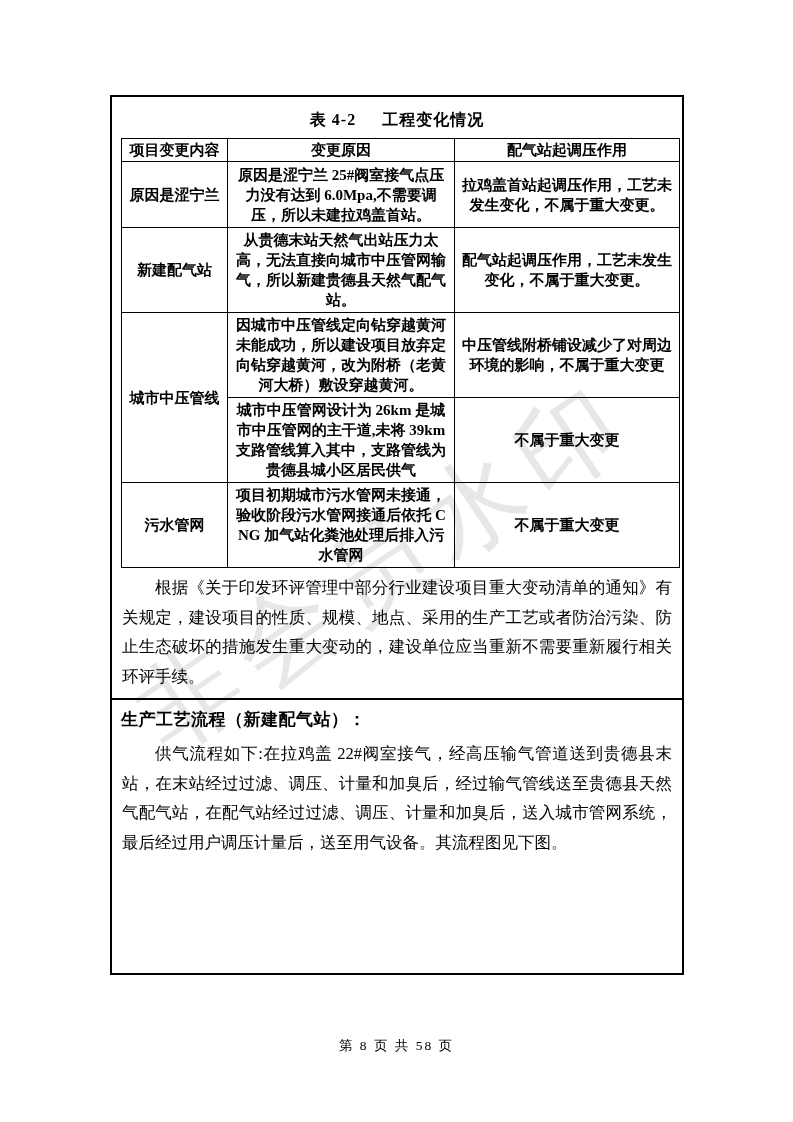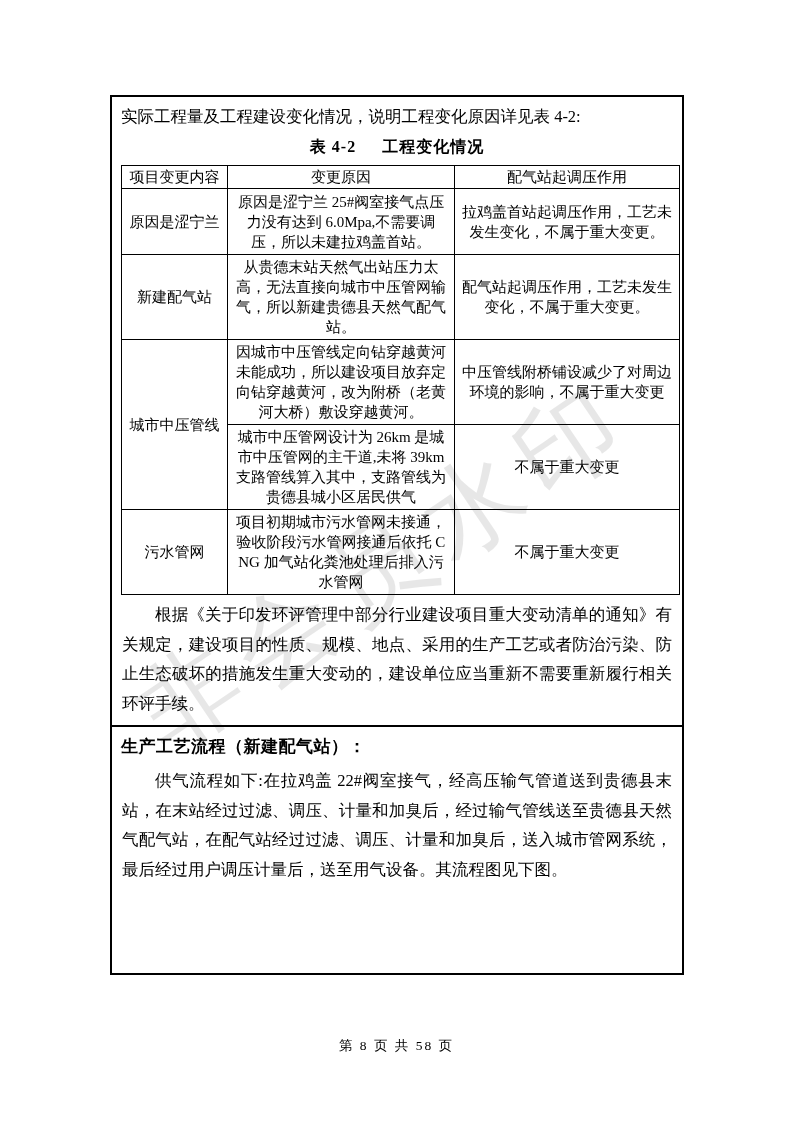--- a/index.html
+++ b/index.html
@@ -54,21 +54,21 @@
     width:558px;
     margin:0 auto;
     border-collapse:collapse;
     table-layout:fixed;
   }
   table.change-table th,
   table.change-table td {
     border:1px solid #000;
     font-size:15px;
     line-height:20px;
-    font-weight:normal;
+    font-weight:bold;
     text-align:center;
     vertical-align:middle;
     padding:2px 5px;
     word-break:break-all;
   }
   col.c1 { width:106px; }
   col.c2 { width:227px; }
   col.c3 { width:225px; }
   tr.hdr th { height:23px; padding:1px 2px; }
   tr.r1 td { height:66px; }
@@ -105,21 +105,20 @@
     z-index:1;
   }
 </style>
 </head>
 <body>
 
 <div class="watermark">非会员水印</div>
 
 <div class="frame">
 
-  <p class="intro">实际工程量及工程建设变化情况，说明工程变化原因详见表 4-2:</p>
 
   <p class="caption"><span>表 4-2</span><span class="gap"></span><span>工程变化情况</span></p>
 
   <table class="change-table">
     <colgroup>
         <col class="c1">
         <col class="c2">
         <col class="c3">
       </colgroup>
     <thead>

